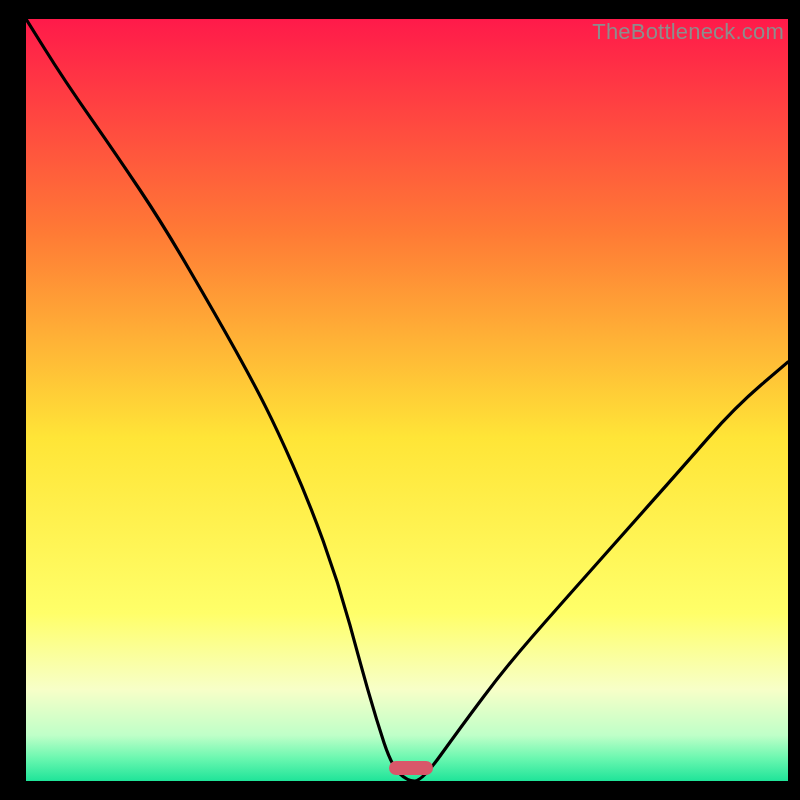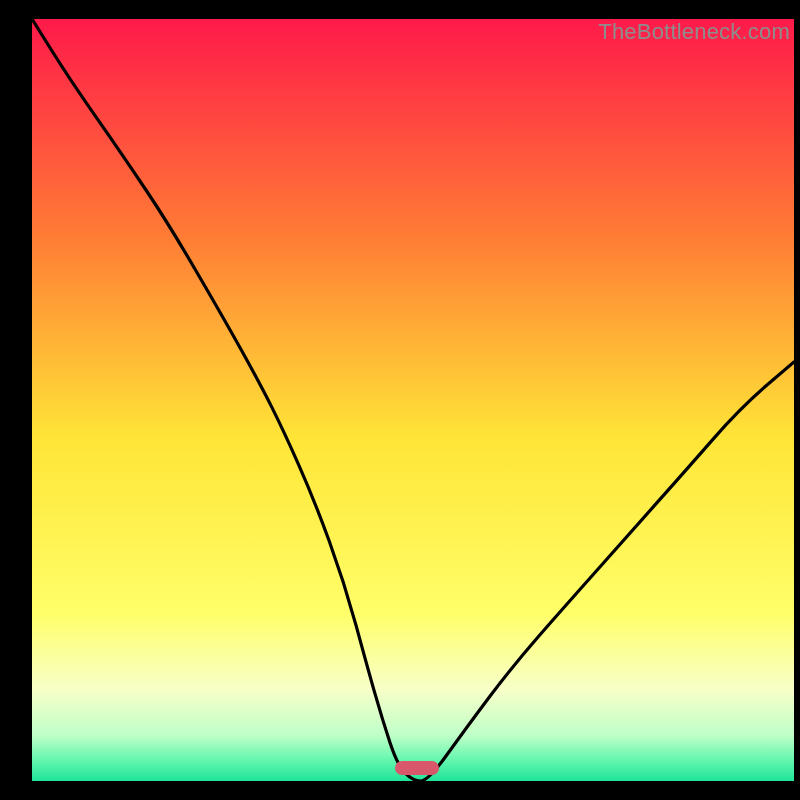--- a/index.html
+++ b/index.html
@@ -5,21 +5,21 @@
   html, body {
     margin: 0;
     padding: 0;
     width: 800px;
     height: 800px;
     background: #000000;
     overflow: hidden;
   }
   .frame {
     position: absolute;
-    left: 32px;
+    left: 26px;
     top: 19px;
     width: 762px;
     height: 562px;
     background: #000;
   }
   .plot {
     position: absolute;
     left: 0;
     top: 0;
     width: 762px;

